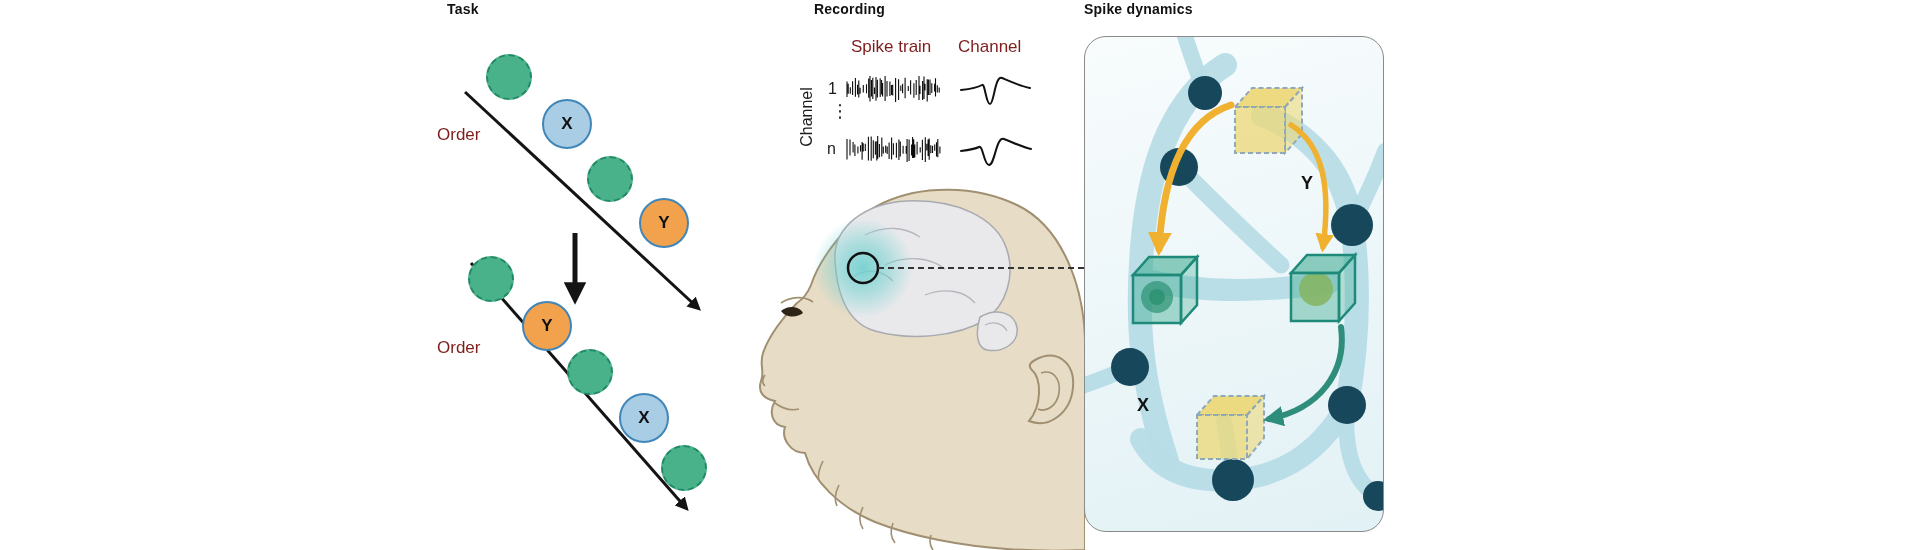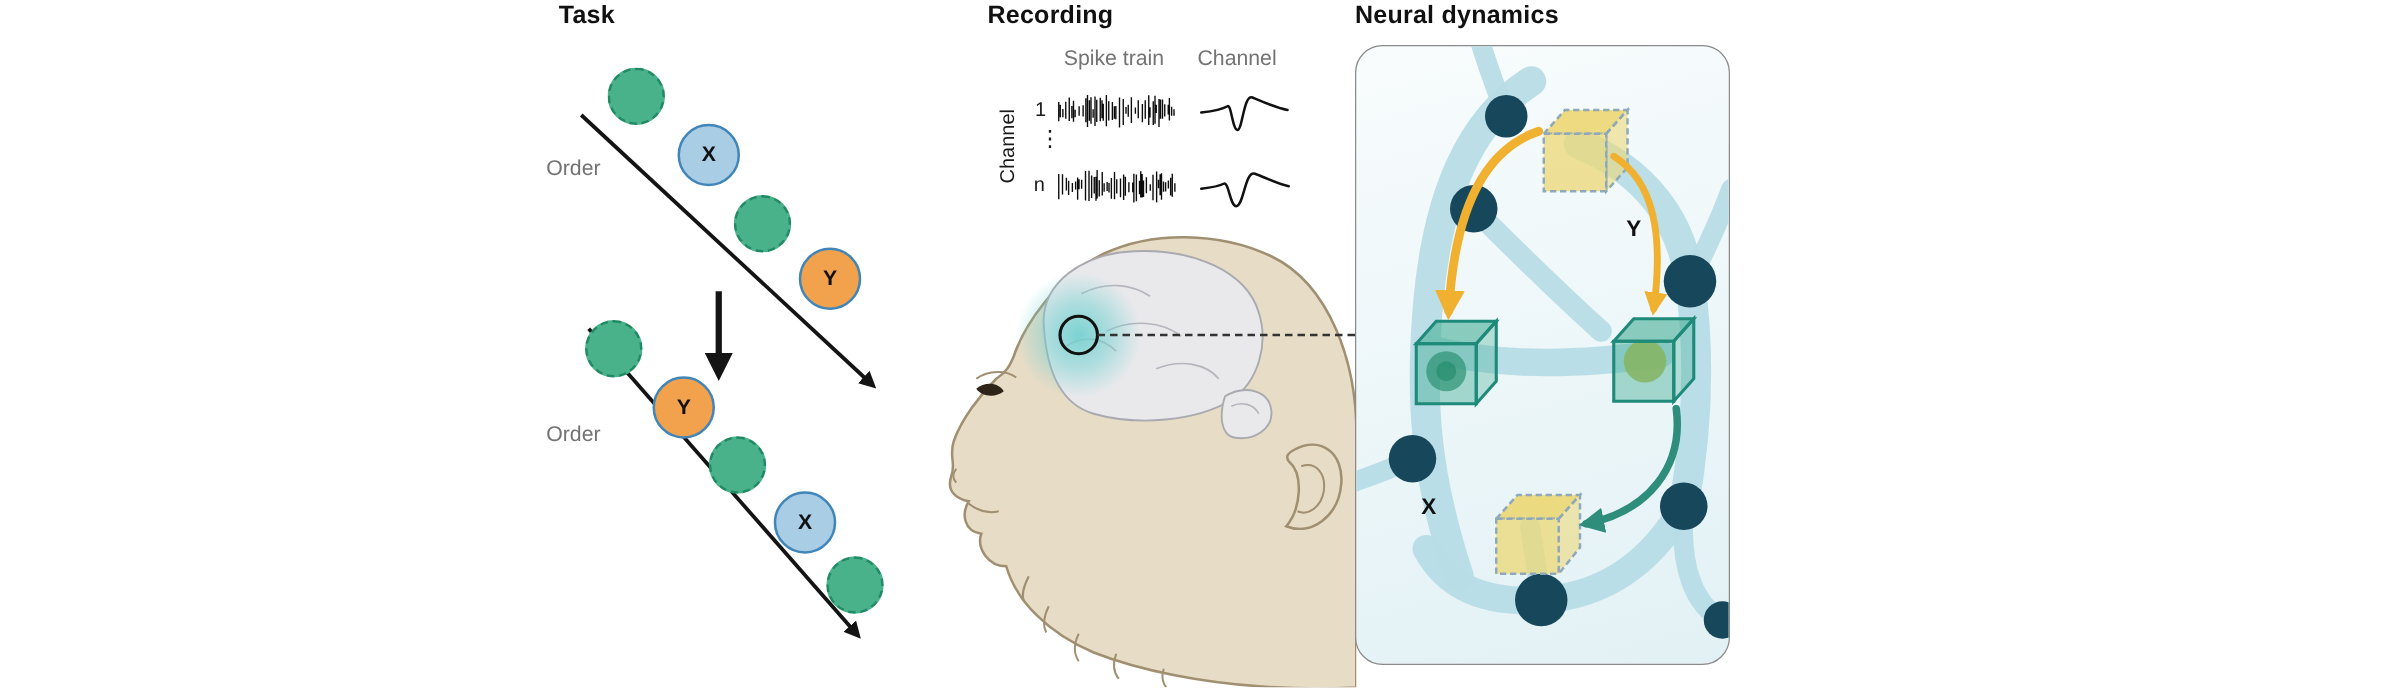--- a/index.html
+++ b/index.html
@@ -1,20 +1,20 @@
 <!DOCTYPE html>
 <html style="--green-circle: #49b28a; --green-circle-border: #1f8a63; --blue-circle: #a9cde4; --blue-circle-border: #4186b8; --orange-circle: #f2a24c; --orange-circle-border: #4186b8; --node-dark: #16475a; --edge-light: #b7dce6; --cube-yellow: #ecd87a; --cube-yellow-border: #8fa9b8; --cube-green: #46af96; --cube-green-border: #1f8a7a; --glow-green: #157a55; --glow-yellow: #b9b832; --arrow-yellow: #f0b030; --arrow-teal: #2f8d7c; --panel-border: #8a8a8a; --panel-bg-top: #f8fcfd; --panel-bg-bottom: #e2f1f5; --monkey-skin: #e7dcc6; --monkey-outline: #a08f70; --brain-gray: #e9e9ec; --brain-teal: #6fd0cf;"><head>
 <meta charset="utf-8">
 <style>
   html,body{margin:0;padding:0;}
   body{width:1920px;height:550px;background:#ffffff;font-family:"Liberation Sans",sans-serif;overflow:hidden;}
   .stage{position:relative;width:1920px;height:550px;}
   .abs{position:absolute;}
-  .panel-title{font-weight:bold;font-size:20px;color:#111;letter-spacing:.2px;}
-  .lbl{font-size:17px;color:#737373;}
+  .panel-title{font-weight:bold;font-size:14px;color:#111;letter-spacing:.2px;}
+  .lbl{font-size:17px;color:#7f1d1d;}
   .small-lbl{font-size:16px;color:#1a1a1a;}
   .rot{transform:rotate(-90deg);transform-origin:center;text-align:center;}
   .circle{position:absolute;border-radius:50%;display:flex;align-items:center;justify-content:center;
           font-weight:bold;font-size:17px;color:#111;box-sizing:border-box;}
   .c-green{width:46px;height:46px;background:var(--green-circle);border:2.5px dashed var(--green-circle-border);}
   .c-x{width:50px;height:50px;background:var(--blue-circle);border:2.5px solid var(--blue-circle-border);}
   .c-y{width:50px;height:50px;background:var(--orange-circle);border:2.5px solid var(--orange-circle-border);}
   .arrow-black{stroke:#141414;fill:none;}
   .mk-black{fill:#141414;}
   .dashline{border-top:2px dashed #333;height:0;}
@@ -71,21 +71,21 @@
   <div class="circle c-green" style="left:468px;top:256px;"></div>
   <div class="circle c-y" style="left:522px;top:301px;">
       <span>Y</span>
     </div>
   <div class="circle c-green" style="left:567px;top:349px;"></div>
   <div class="circle c-x" style="left:619px;top:393px;">
       <span>X</span>
     </div>
   <div class="circle c-green" style="left:661px;top:445px;"></div>
 
-  <div class="abs panel-title" style="left:790px;top:1px;">Recording</div>
+  <div class="abs panel-title" style="left:814px;top:1px;">Recording</div>
   <div class="abs lbl" style="left:851px;top:37px;">Spike train</div>
   <div class="abs lbl" style="left:958px;top:37px;">Channel</div>
 
   <div class="abs small-lbl rot" style="left:762px;top:108px;width:90px;">Channel</div>
   <div class="abs small-lbl" style="left:828px;top:80px;">1</div>
   <div class="abs small-lbl" style="left:831px;top:100px;font-size:18px;">⋮</div>
   <div class="abs small-lbl" style="left:827px;top:140px;">n</div>
 
   <svg class="abs spikes" style="left:846px;top:76px;" width="95" height="26">
       <path d="M1.0,5.6v15.3M2.2,7.7v10.1M4.3,11.2v6.6M6.6,5.3v13.6M9.4,1.9v18.8M11.5,8.7v9.9M12.8,4.6v16.8M14.1,11.7v6.1M17.3,9.0v7.5M20.5,8.2v9.0M22.7,2.6v19.1M24.0,-0.1v25.7M25.5,4.1v16.5M26.8,1.8v21.2M28.5,11.4v6.7M30.0,1.1v23.6M31.4,3.8v17.7M34.2,2.2v18.7M35.6,4.1v14.5M36.6,6.9v13.7M39.1,-0.2v25.1M41.0,5.0v15.4M43.9,5.5v14.5M45.5,9.0v10.0M46.7,8.7v10.7M49.6,2.0v25.3M52.6,3.2v20.7M54.8,9.5v5.5M56.6,7.8v9.5M59.1,1.8v20.5M62.3,9.9v5.1M64.6,4.2v14.3M67.9,7.2v14.6M70.2,4.1v14.9M73.0,0.1v23.8M74.0,9.7v8.2M76.6,5.0v18.9M78.0,0.5v22.4M79.0,7.7v6.7M81.2,3.2v22.4M82.4,3.5v15.4M84.0,3.6v15.3M85.8,7.3v9.8M88.6,7.7v7.9M89.5,2.3v18.1M91.3,9.3v7.3M93.2,11.4v5.2" stroke="#0b0b0b" stroke-width="1.1"></path>
@@ -132,21 +132,21 @@
     <path class="facial" d="M306,208 C318,204 326,214 324,228 C322,240 312,248 303,244"></path>
     <path class="facial" d="M88,296 C84,304 82,310 84,316"></path>
     <path class="facial" d="M104,320 C100,328 99,335 102,341"></path>
     <path class="facial" d="M128,342 C124,350 124,358 128,364"></path>
     <path class="facial" d="M158,358 C155,366 156,373 160,378"></path>
     <path class="facial" d="M196,370 C194,376 195,381 198,385"></path>
   </svg>
 
   <div class="abs dashline" style="left:878px;top:267px;width:206px;"></div>
 
-  <div class="abs panel-title" style="left:1084px;top:1px;">Neural dynamics</div>
+  <div class="abs panel-title" style="left:1084px;top:1px;">Spike dynamics</div>
 
   <div class="abs neural-panel" style="left:1084px;top:36px;width:298px;height:494px;">
     <svg width="298" height="494" viewBox="0 0 298 494">
       <defs>
         <marker id="mkY" viewBox="0 0 10 10" refX="7" refY="5" markerWidth="3.4" markerHeight="3.4" orient="auto">
           <path d="M0,0 L10,5 L0,10 Z" class="mk-yellow"></path>
         </marker>
         <marker id="mkT" viewBox="0 0 10 10" refX="7" refY="5" markerWidth="3.4" markerHeight="3.4" orient="auto">
           <path d="M0,0 L10,5 L0,10 Z" class="mk-teal"></path>
         </marker>

